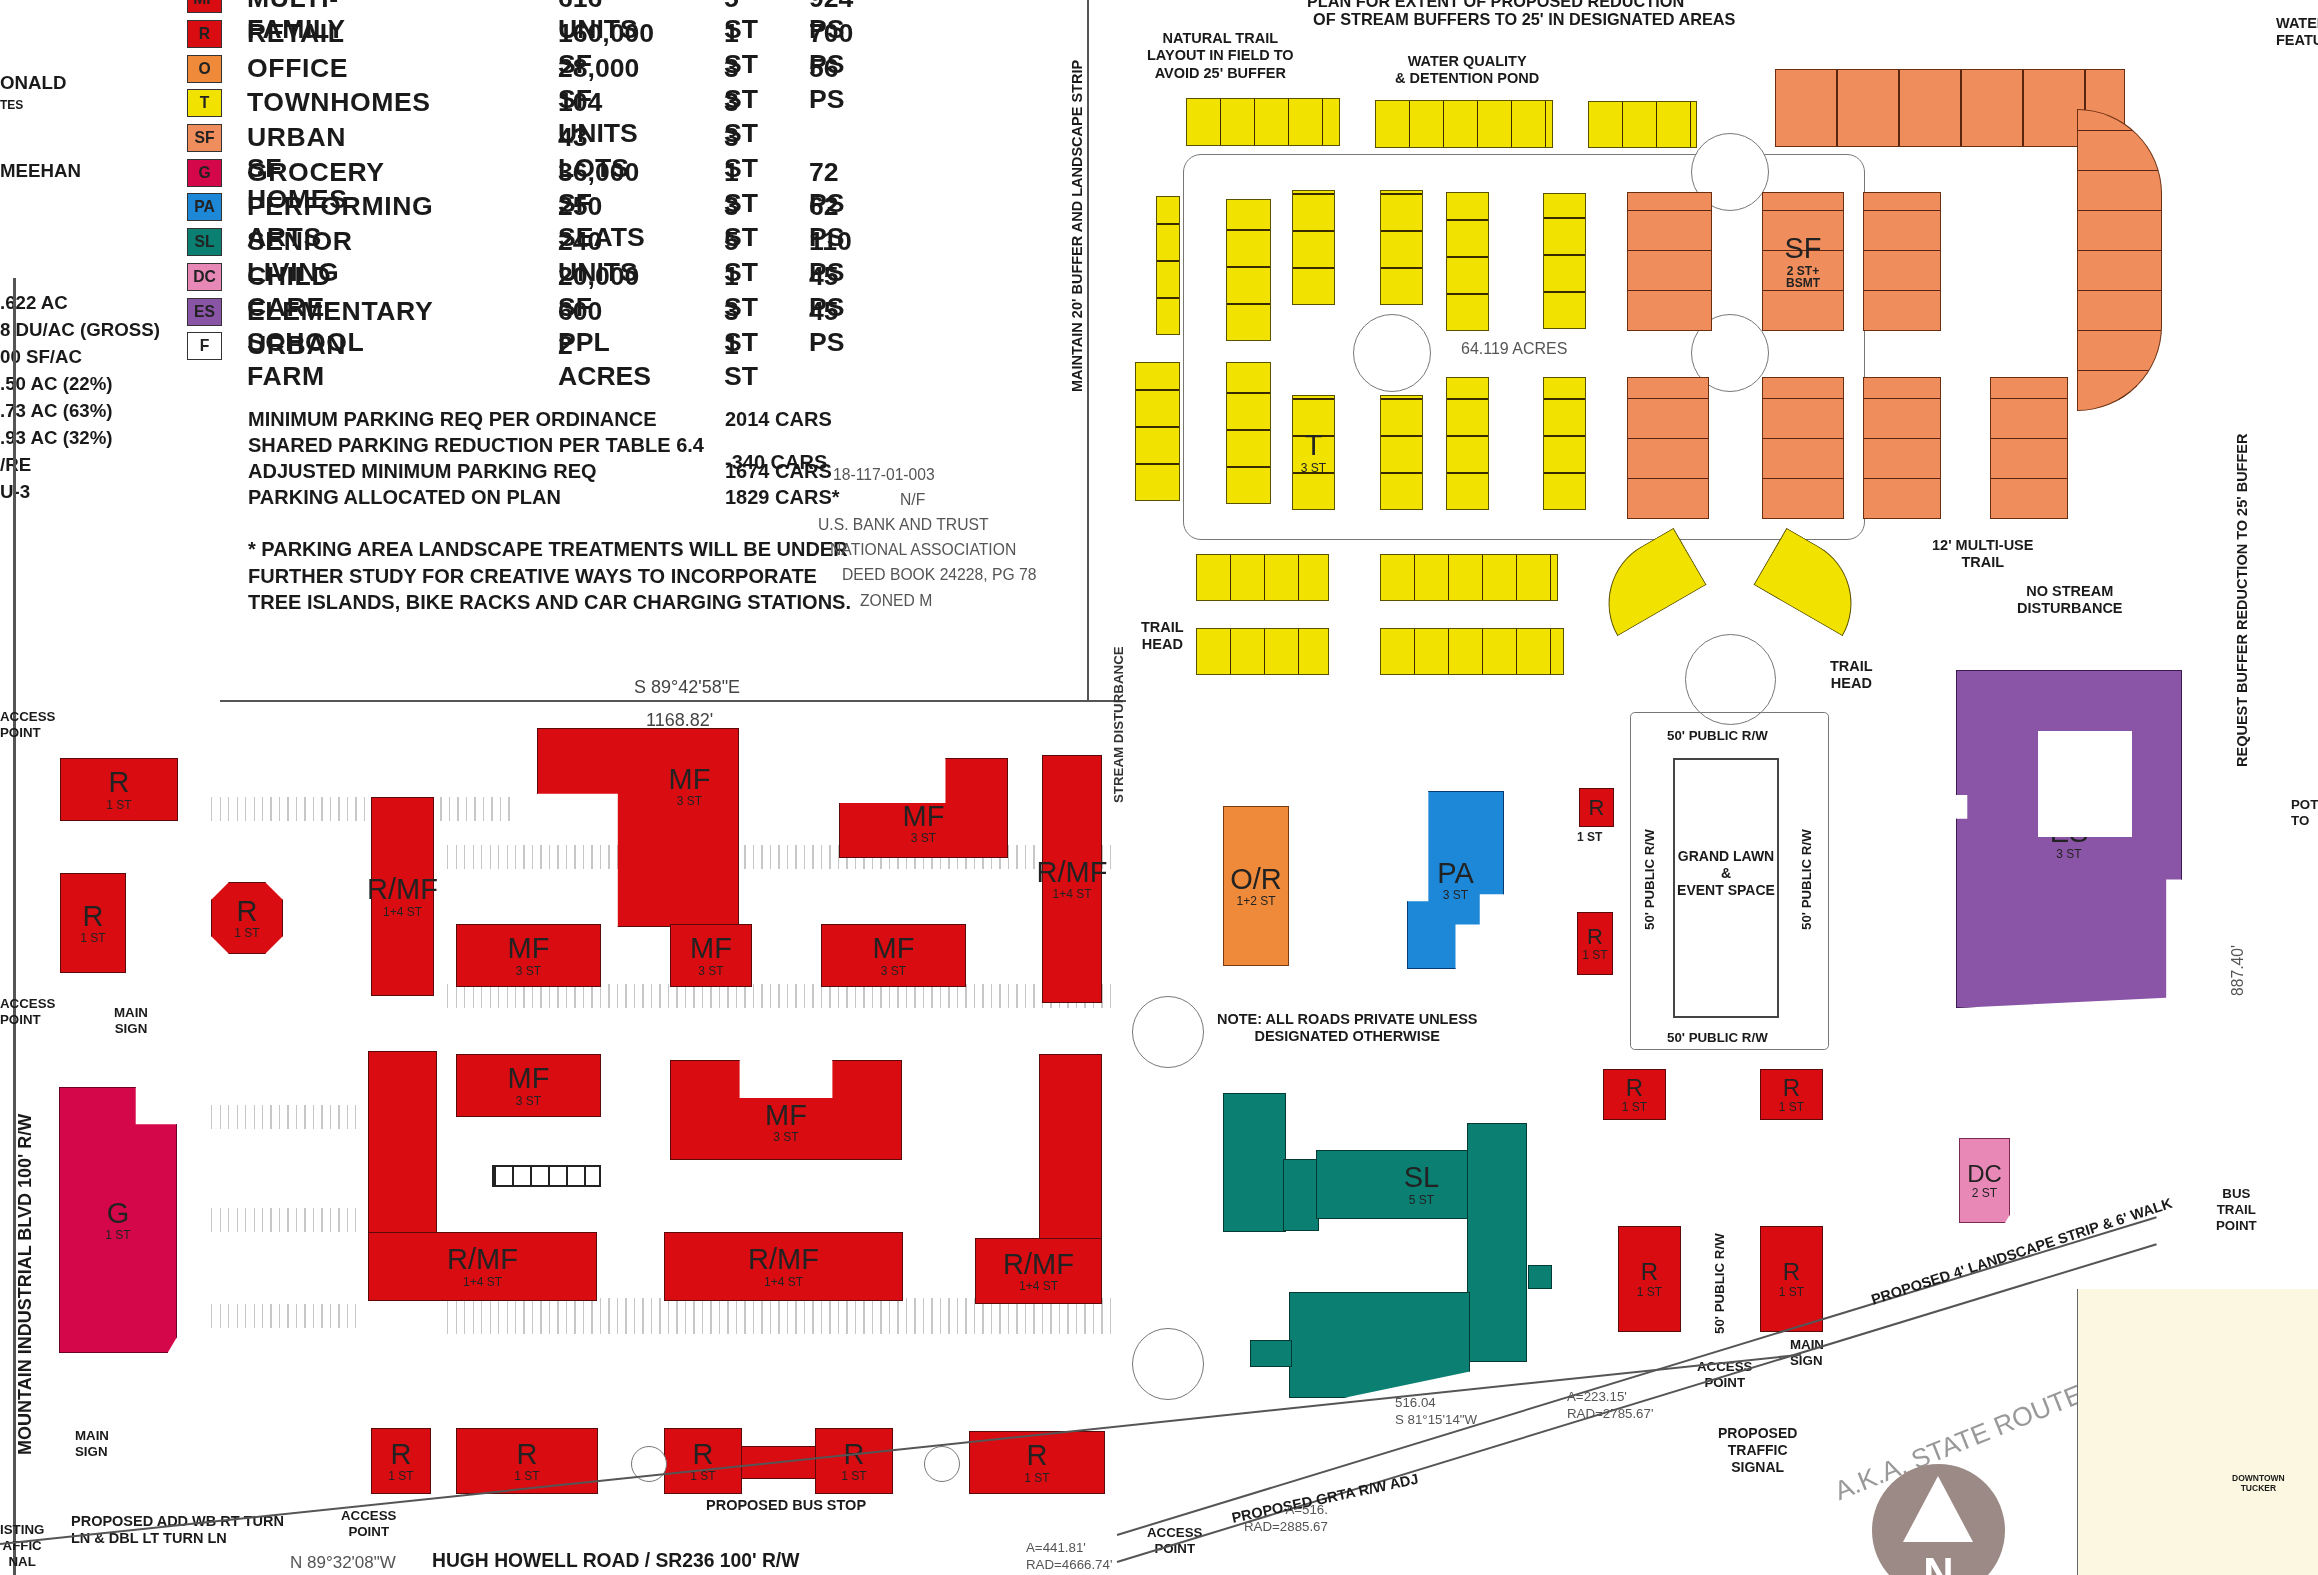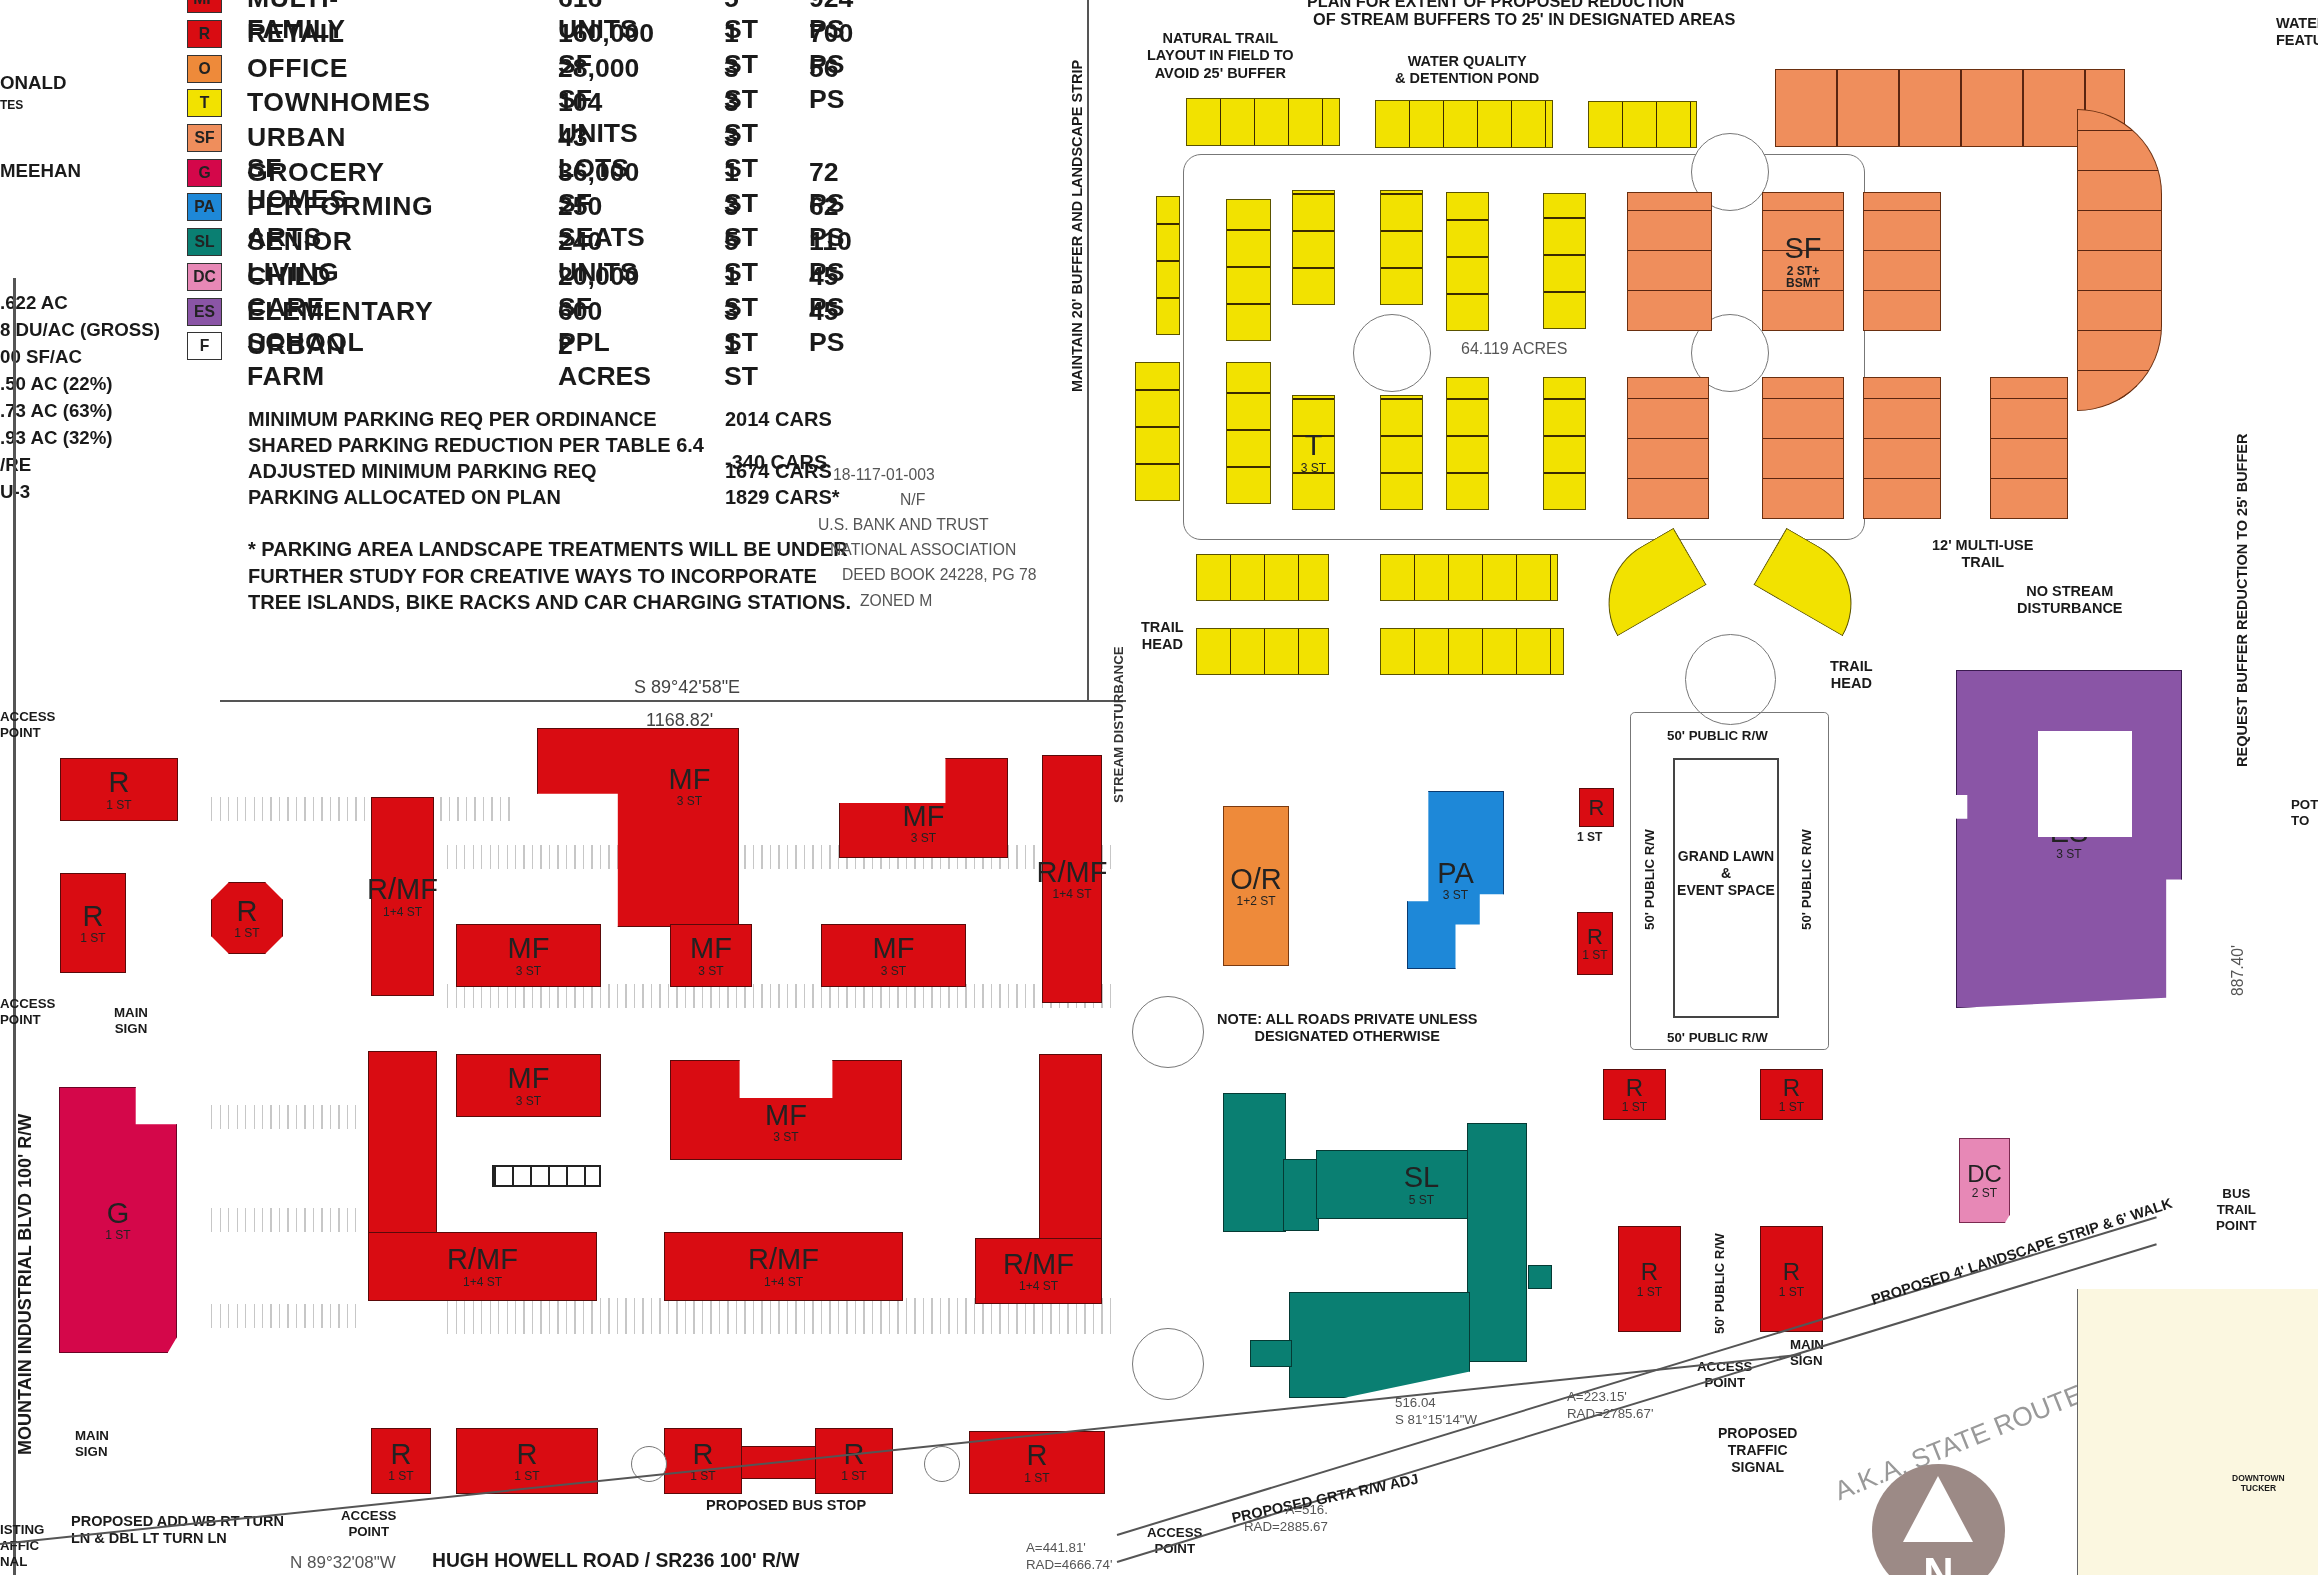--- a/index.html
+++ b/index.html
@@ -429,21 +429,21 @@
 <div class="lbl" style="left:1718px;top:1425px;font-size:14px;white-space:pre">PROPOSED
 TRAFFIC
 SIGNAL</div>
 <div class="lbl" style="left:706px;top:1497px;font-size:14.5px">PROPOSED BUS STOP</div>
 
 <div class="lbl vert" style="left:15px;top:1455px;font-size:18px">MOUNTAIN INDUSTRIAL BLVD  100' R/W</div>
 <div class="lbl" style="left:432px;top:1549px;font-size:19.3px">HUGH HOWELL ROAD / SR236  100' R/W</div>
 <div class="lbl-sm" style="left:290px;top:1552px;font-size:17px">N 89°32'08"W</div>
 <div class="lbl" style="left:71px;top:1513px;font-size:14.5px;white-space:pre;text-align:left">PROPOSED ADD WB RT TURN
 LN &amp; DBL LT TURN LN</div>
-<div class="lbl" style="left:0;top:1522px;font-size:13.3px;white-space:pre;text-align:left">ISTING
+<div class="lbl" style="left:0;top:1522px;font-size:13.3px;white-space:pre;text-align:center">ISTING
 AFFIC
 NAL</div>
 <div class="line" style="left:0;top:1543px;width:1811px;height:1.8px;transform:rotate(-6deg);transform-origin:left;"></div>
 <div class="line" style="left:1117px;top:1534px;width:1087px;height:1.8px;transform:rotate(-17deg);transform-origin:left;"></div>
 <div class="line" style="left:1117px;top:1561px;width:1087px;height:1.8px;transform:rotate(-17deg);transform-origin:left;"></div>
 <div class="lbl" style="left:1232px;top:1510px;font-size:14.5px;transform:rotate(-12deg);transform-origin:left">PROPOSED GRTA R/W ADJ</div>
 <div class="lbl" style="left:1872px;top:1292px;font-size:14.5px;transform:rotate(-18deg);transform-origin:left">PROPOSED 4' LANDSCAPE STRIP &amp; 6' WALK</div>
 <div class="lbl-sm" style="left:1836px;top:1476px;font-size:26.6px;color:#999;transform:rotate(-22deg);transform-origin:left">A.K.A. STATE ROUTE 236</div>
 <div class="lbl-sm" style="left:1244px;top:1502px;white-space:pre;text-align:right">A=516.
 RAD=2885.67</div>

